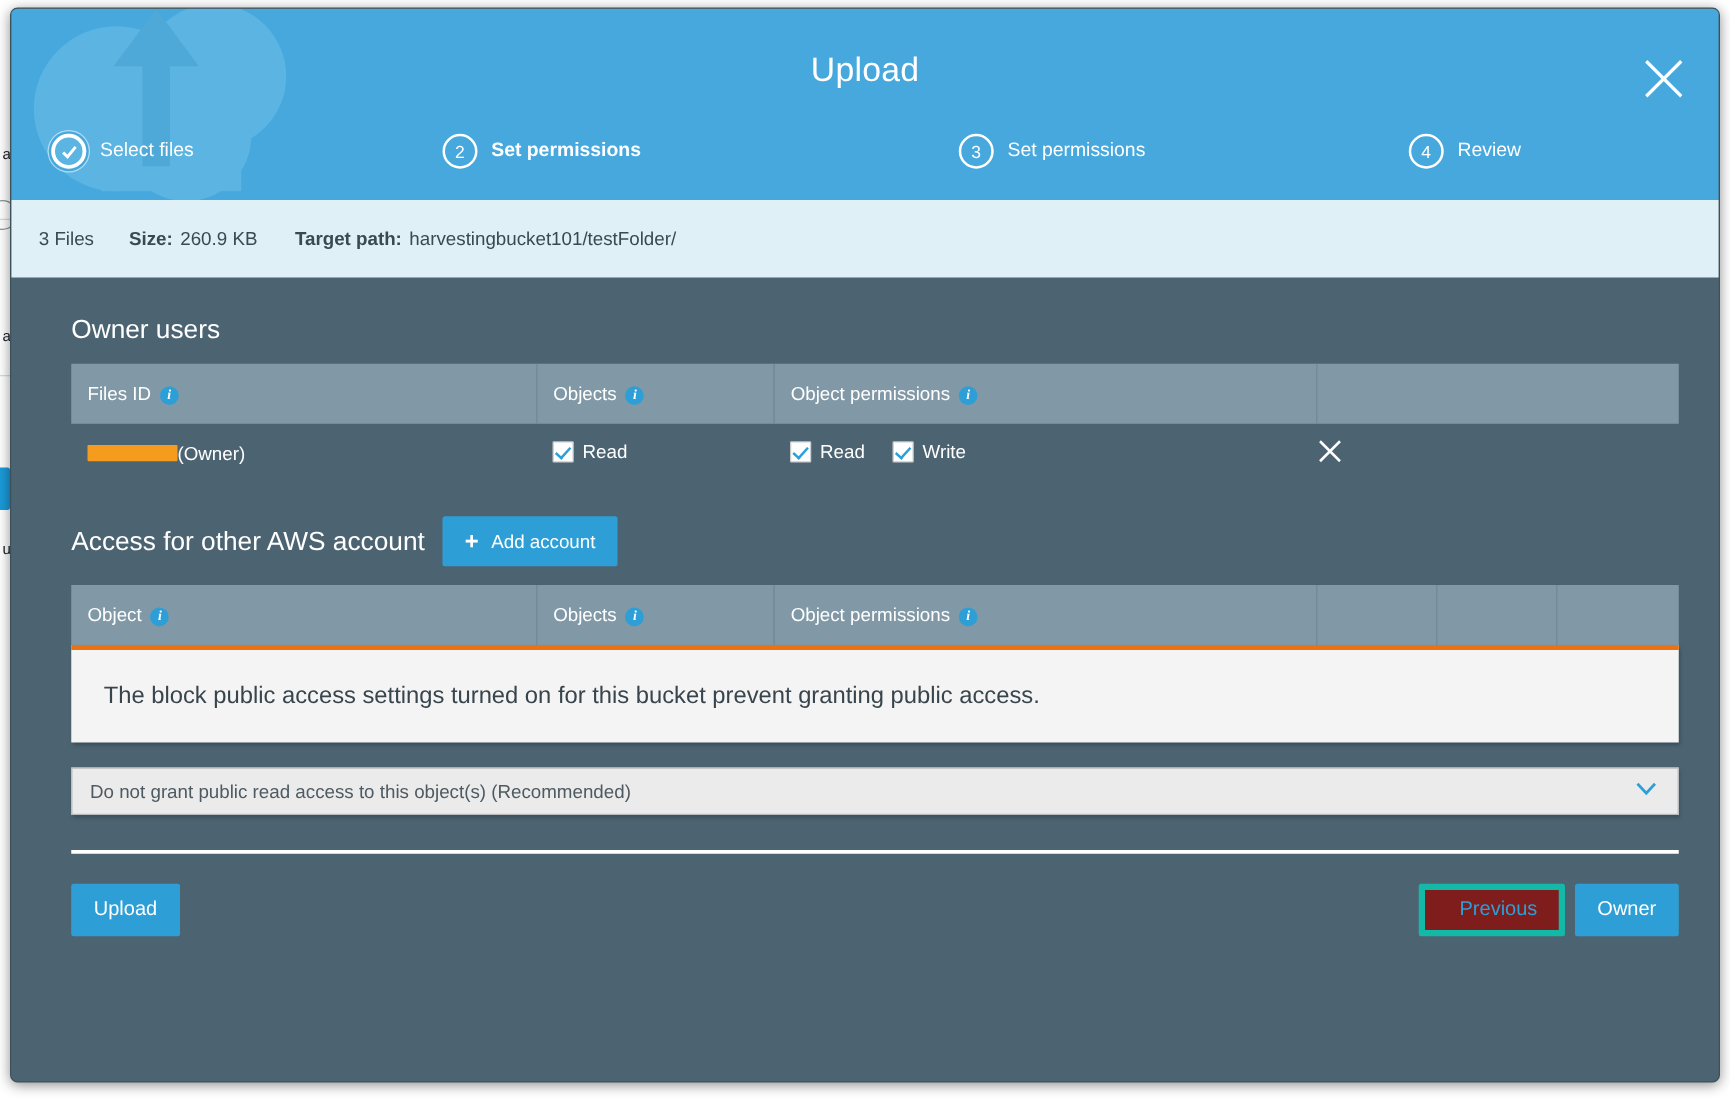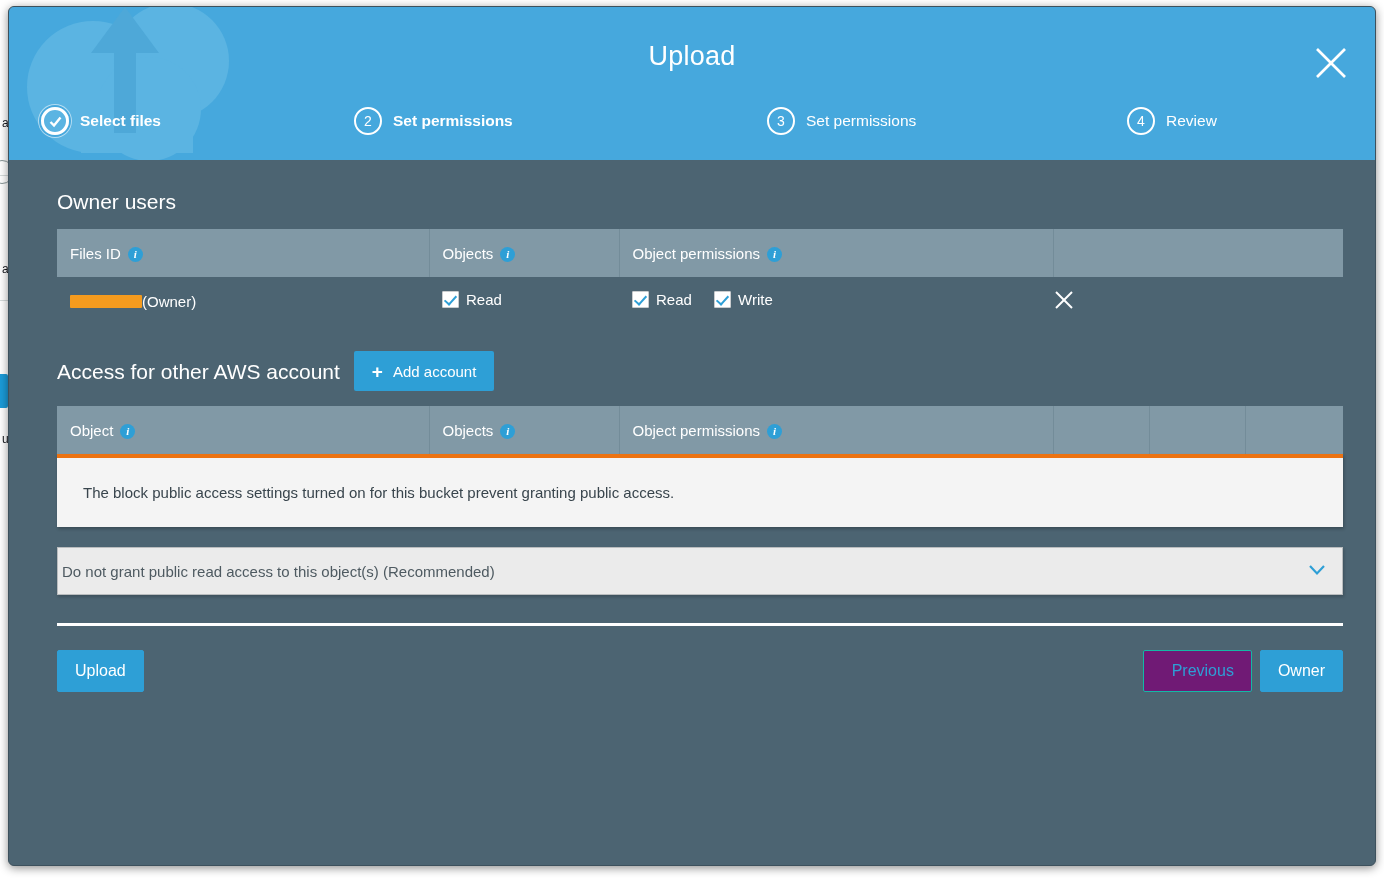--- a/index.html
+++ b/index.html
@@ -118,21 +118,21 @@
     color: #ffffff;
     box-sizing: border-box;
     flex: none;
   }
   .step-badge.done {
     border-width: 3px;
     box-shadow: 0 0 0 2px #46a8dd, 0 0 0 3px rgba(255,255,255,.55);
   }
   .step-label { font-size: 15.5px; }
   .step.current .step-label { font-weight: bold; }
-  .step.done .step-label { font-weight: bold; }
+  .step.done .step-label { font-weight: normal; }
 
   
   .info-strip {
     height: 62px;
     background: #dff0f7;
     display: flex;
     align-items: center;
     padding-left: 22px;
     gap: 0;
     color: #3b4a52;
@@ -273,34 +273,34 @@
   
   .pub-head { margin: 22px 0 12px 0; }
 
   .alert-box {
     width: 1286px;
     background: #f4f4f4;
     border-top: 4px solid #ec7211;
     box-sizing: border-box;
     padding: 26px 26px;
     color: #39454d;
-    font-size: 15px;
+    font-size: 19px;
     box-shadow: 1px 2px 3px rgba(0,0,0,.25);
   }
 
   .select-wrap {
     width: 1286px;
-    height: 48px;
+    height: 38px;
     margin-top: 20px;
     background: #ebebeb;
     border: 1px solid #b9bcbe;
     box-sizing: border-box;
     display: flex;
     align-items: center;
-    padding: 0 4px;
+    padding: 0 14px;
     position: relative;
     cursor: pointer;
     box-shadow: 1px 2px 3px rgba(0,0,0,.2);
   }
   .select-value { color: #4e5a61; font-size: 15px; }
   .chev {
     position: absolute;
     right: 16px;
     top: 50%;
     transform: translateY(-50%);
@@ -328,23 +328,23 @@
     cursor: pointer;
     border-radius: 2px;
     box-sizing: border-box;
   }
   .btn-primary {
     background: #2e9fd6;
     color: #ffffff;
     border: 1px solid #2e9fd6;
   }
   .btn-secondary {
-    background: #701a75;
+    background: #7f1d1d;
     color: #2e9fd6;
-    border: 1px solid #14b8a6;
+    border: 5px solid #14b8a6;
     margin-right: 8px;
     padding-left: 28px;
   }
   .footer-right { display: flex; align-items: center; }
 </style>
 </head>
 <body>
 
 <div id="page-backdrop">
   <div class="bg-text" style="left:2px; top:116px;">a</div>
@@ -404,20 +404,27 @@
       </div>
 
       <div class="step" style="left:1118px;">
         <div class="step-badge">4</div>
         <div class="step-label">Review</div>
       </div>
 
     </div>
   </div>
 
+  <div class="info-strip">
+    <span class="info-files">3 Files</span>
+    <span class="info-size-lb">Size:</span>
+    <span class="info-size-vl">260.9 KB</span>
+    <span class="info-path-lb">Target path:</span>
+    <span>harvestingbucket101/testFolder/</span>
+  </div>
 
   <div class="modal-body">
 
     <h2 class="section-head">Owner users</h2>
 
     <table class="perm-table">
       <colgroup>
         <col style="width:372px">
           <col style="width:190px">
           <col style="width:434px">

